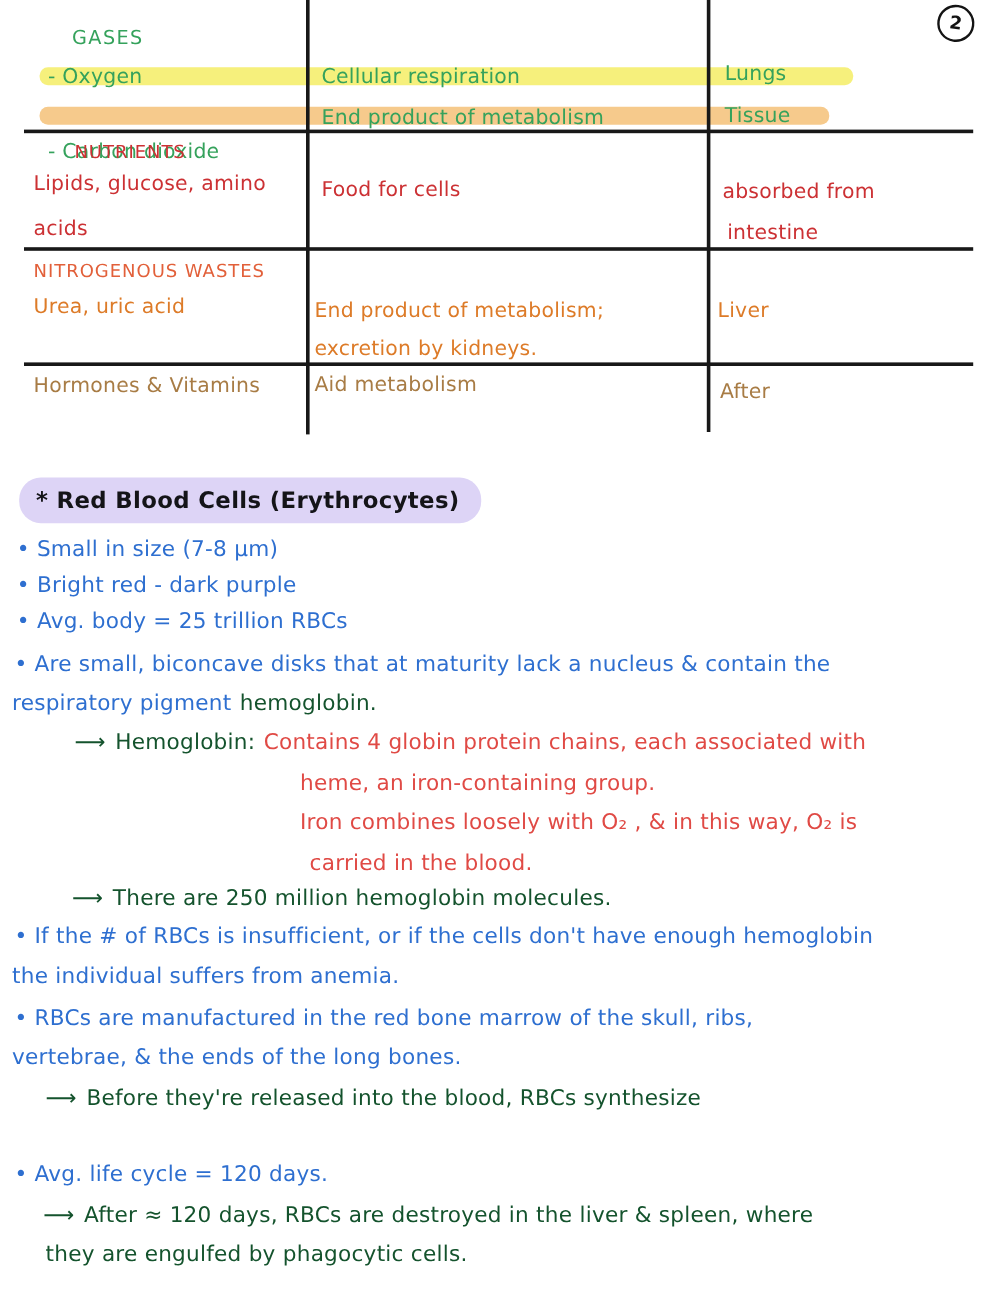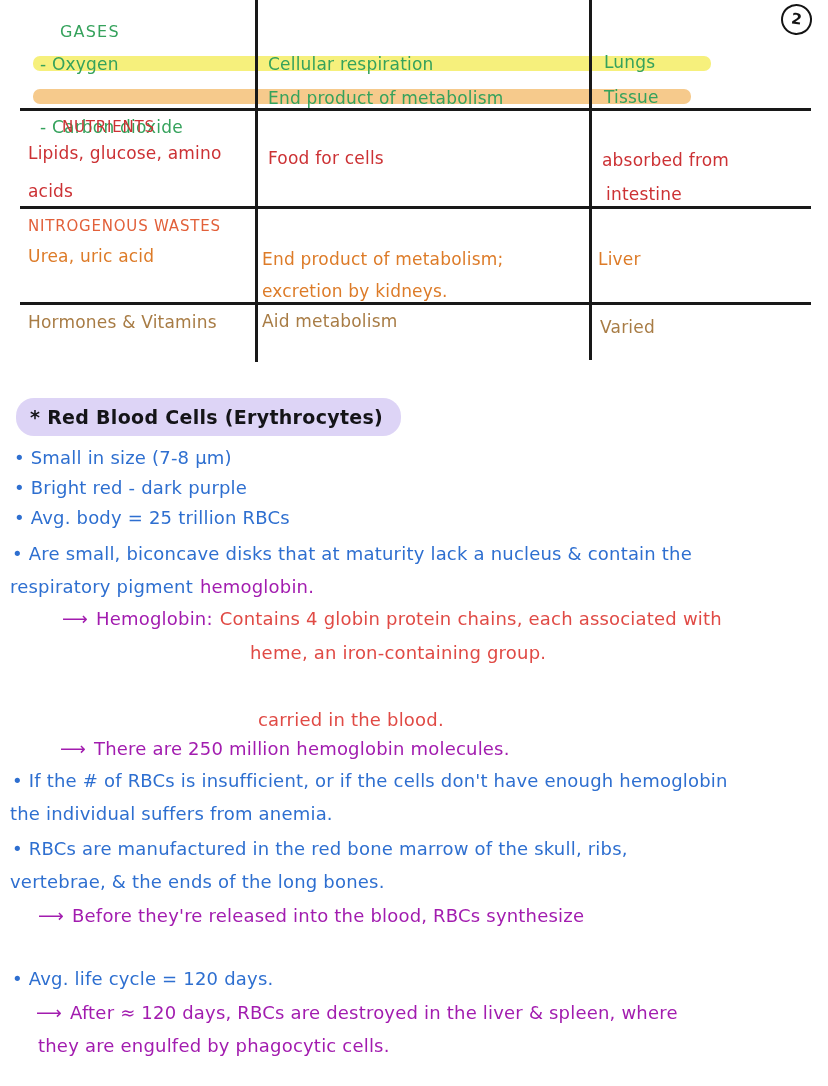--- a/index.html
+++ b/index.html
@@ -12,21 +12,21 @@
   }
   .line{position:absolute;white-space:nowrap;font-size:17px;letter-spacing:.2px;}
   .note{font-size:18px;}
   
   .c-green{color:#35a25c;}
   .c-red{color:#cc3134;}
   .c-orng{color:#dd7b28;}
   .c-rorng{color:#e2603a;}
   .c-brown{color:#a87c45;}
   .c-blue{color:#2e6fd0;}
-  .c-ngreen{color:#a21caf;}
+  .c-ngreen{color:#14532d;}
   .c-nred{color:#e04a45;}
   .caps{letter-spacing:1.2px;font-size:16px;}
   .small-caps{letter-spacing:.8px;font-size:15px;}
   
   .vline{position:absolute;width:2.5px;background:#181818;}
   .hline{position:absolute;height:2.6px;background:#181818;}
   
   .hl{position:absolute;border-radius:7px;}
   .hl-yellow{background:#f6f07c;}
   .hl-orange{background:#f6ca8c;}
@@ -79,37 +79,38 @@
   <div class="line c-red" style="left:606px;top:184px;">intestine</div>
 
   <div class="line c-rorng small-caps" style="left:28px;top:217px;">NITROGENOUS WASTES</div>
   <div class="line c-orng" style="left:28px;top:246px;">Urea, uric acid</div>
   <div class="line c-orng" style="left:262px;top:249px;">End product of metabolism;</div>
   <div class="line c-orng" style="left:262px;top:281px;">excretion by kidneys.</div>
   <div class="line c-orng" style="left:598px;top:249px;">Liver</div>
 
   <div class="line c-brown" style="left:28px;top:312px;text-align:center;">Hormones &amp; Vitamins</div>
   <div class="line c-brown" style="left:262px;top:311px;">Aid metabolism</div>
-  <div class="line c-brown" style="left:600px;top:317px;">Varied</div>
+  <div class="line c-brown" style="left:600px;top:317px;">After</div>
 
   <div class="pill">* Red Blood Cells (Erythrocytes)</div>
 
   <div class="line note c-blue" style="left:14px;top:447px;">• Small in size (7-8 μm)</div>
   <div class="line note c-blue" style="left:14px;top:477px;">• Bright red - dark purple</div>
   <div class="line note c-blue" style="left:14px;top:507px;">• Avg. body = 25 trillion RBCs</div>
 
   <div class="line note c-blue" style="left:12px;top:543px;">• Are small, biconcave disks that at maturity lack a nucleus &amp; contain the</div>
   <div class="line note" style="left:10px;top:576px;">
     <span class="c-blue gap">respiratory pigment</span><span class="c-ngreen">hemoglobin.</span>
   </div>
 
   <div class="line note" style="left:62px;top:608px;">
     <span class="arrow c-ngreen">⟶</span><span class="c-ngreen gap">Hemoglobin:</span><span class="c-nred">Contains 4 globin protein chains, each associated with</span>
   </div>
   <div class="line note c-nred" style="left:250px;top:642px;">heme, an iron-containing group.</div>
+  <div class="line note c-nred" style="left:250px;top:675px;">Iron combines loosely with O₂ , &amp; in this way, O₂ is</div>
   <div class="line note c-nred" style="left:258px;top:709px;">carried in the blood.</div>
 
   <div class="line note c-ngreen" style="left:60px;top:738px;">
     <span class="arrow">⟶</span><span>There are 250 million hemoglobin molecules.</span>
   </div>
 
   <div class="line note c-blue" style="left:12px;top:770px;text-align:center;">• If the # of RBCs is insufficient, or if the cells don't have enough hemoglobin</div>
   <div class="line note c-blue" style="left:12px;top:838px;">• RBCs are manufactured in the red bone marrow of the skull, ribs,</div>
 
   <div class="line note c-blue" style="left:10px;top:803px;">the individual suffers from anemia.</div>

